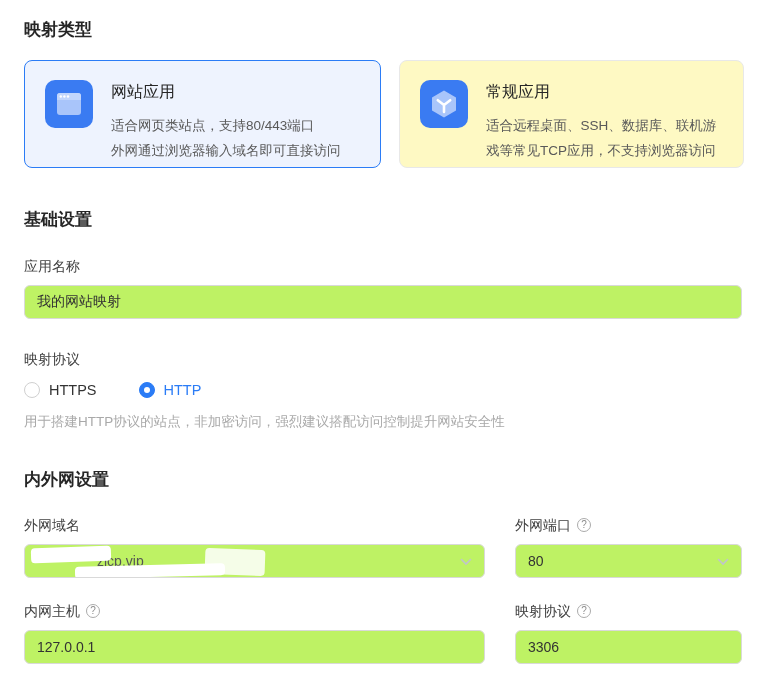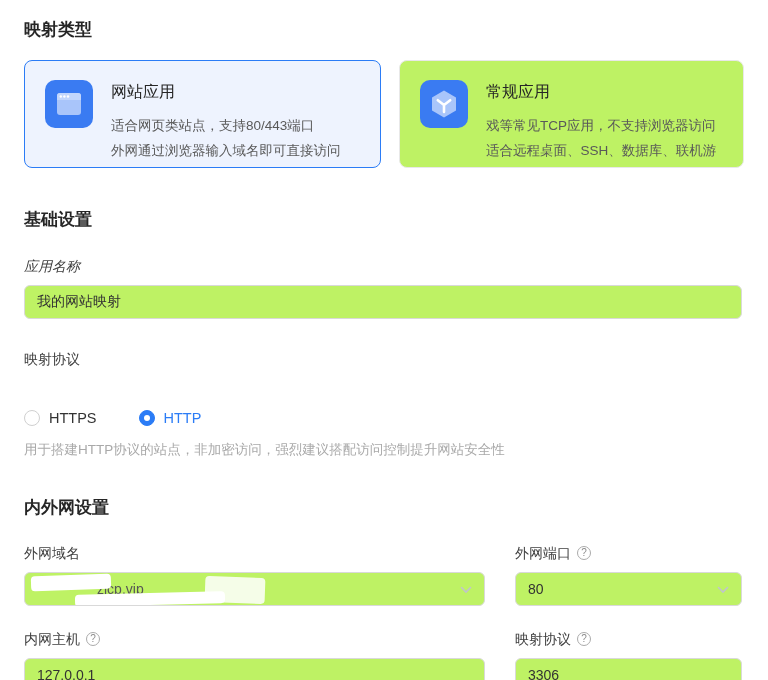--- a/index.html
+++ b/index.html
@@ -17,21 +17,21 @@
     line-height: 24px;
   }
   .title-mapping { margin-bottom: 18px; }
 
   
   .cards { display: flex; gap: 18px; }
   .card {
     height: 108px;
     border: 1px solid #e8e8e8;
     border-radius: 8px;
-    background: #bef264;
+    background: #fef9c3;
     display: flex;
     align-items: flex-start;
     padding: 19px 16px 0 20px;
     gap: 18px;
     cursor: pointer;
   }
   .card.selected {
     border-color: #2b7cf6;
     background: #eef3fe;
   }
@@ -55,37 +55,37 @@
   
   .title-basic { margin-top: 40px; }
   .field-label {
     font-size: 14px;
     color: #404040;
     line-height: 20px;
     display: flex;
     align-items: center;
     gap: 6px;
   }
-  .label-appname { margin-top: 24px; font-style: italic; }
+  .label-appname { margin-top: 24px; }
   .text-input, .select-box {
     margin-top: 9px;
     height: 34px;
     width: 718px;
     border: 1px solid #d9d9d9;
     border-radius: 6px;
     background: #bef264;
     font-size: 14px;
     color: #333;
     padding: 0 12px;
     font-family: "Liberation Sans", "DejaVu Sans", sans-serif;
     outline: none;
   }
   .label-protocol { margin-top: 30px; }
   .radio-row { margin-top: 13px; display: flex; align-items: center; gap: 42px; }
-  .radio-item { display: flex; align-items: center; gap: 9px; cursor: pointer; margin-top: 28px; }
+  .radio-item { display: flex; align-items: center; gap: 9px; cursor: pointer; }
   .radio-circle {
     width: 16px; height: 16px; border-radius: 50%;
     border: 1px solid #d0d0d0; background: #fff;
     display: inline-flex; align-items: center; justify-content: center;
   }
   .radio-item.checked .radio-circle {
     border-color: #2b7cf6; background: #2b7cf6;
   }
   .radio-item.checked .radio-circle::after {
     content: ""; width: 6px; height: 6px; border-radius: 50%; background: #fff;
@@ -163,22 +163,22 @@
     <div class="card card-2">
       <span class="card-icon">
         <svg width="48" height="48" viewBox="0 0 48 48">
           <rect width="48" height="48" rx="10" fill="#3a7bf2"></rect>
           <polygon points="24,10.5 36,17.5 36,30.5 24,37.5 12,30.5 12,17.5" fill="#a9c5fa"></polygon>
           <path d="M24 25 L17.8 20.2 M24 25 L30.2 20.2 M24 25 L24 32" stroke="#ffffff" stroke-width="2.6" stroke-linecap="round" fill="none"></path>
         </svg>
       </span>
       <div class="card-texts">
         <div class="card-title">常规应用</div>
+        <div class="card-desc">适合远程桌面、SSH、数据库、联机游</div>
         <div class="card-desc">戏等常见TCP应用，不支持浏览器访问</div>
-        <div class="card-desc">适合远程桌面、SSH、数据库、联机游</div>
       </div>
     </div>
 
   </div>
 
   <h2 class="section-title title-basic">基础设置</h2>
 
   <div class="field-label label-appname">应用名称</div>
   <input class="text-input" type="text" value="我的网站映射" style="">
 

